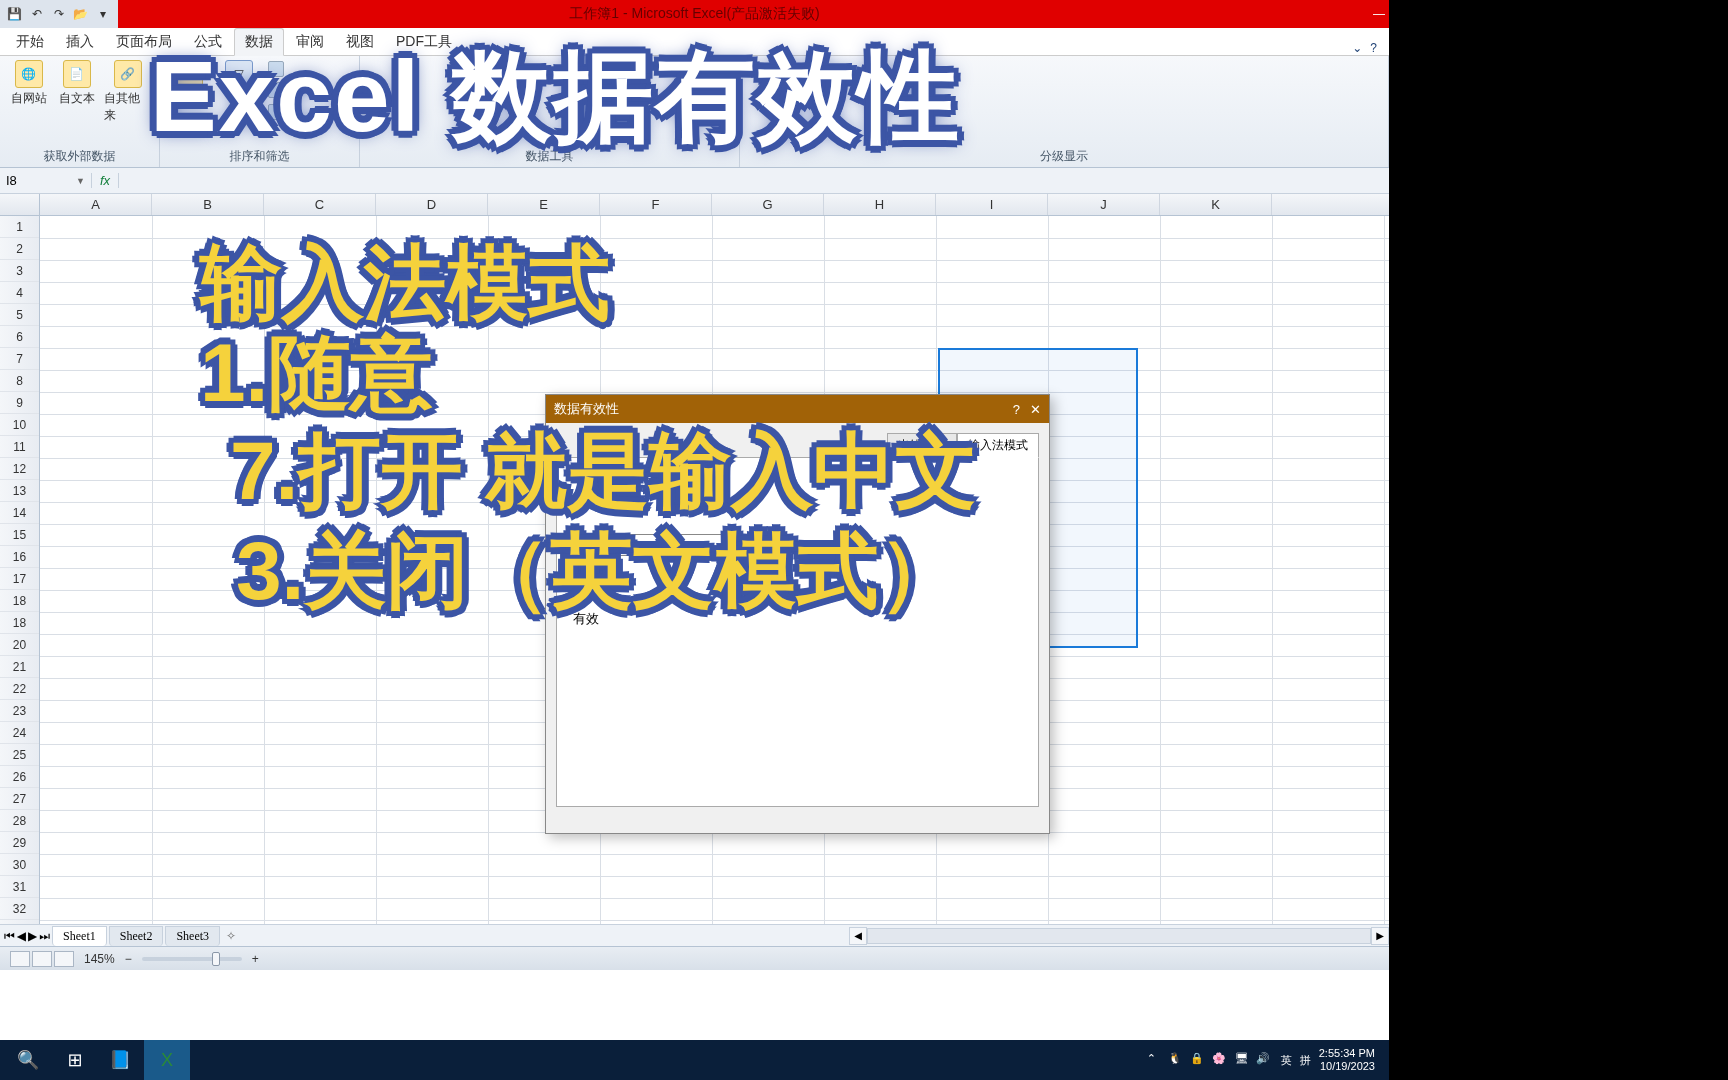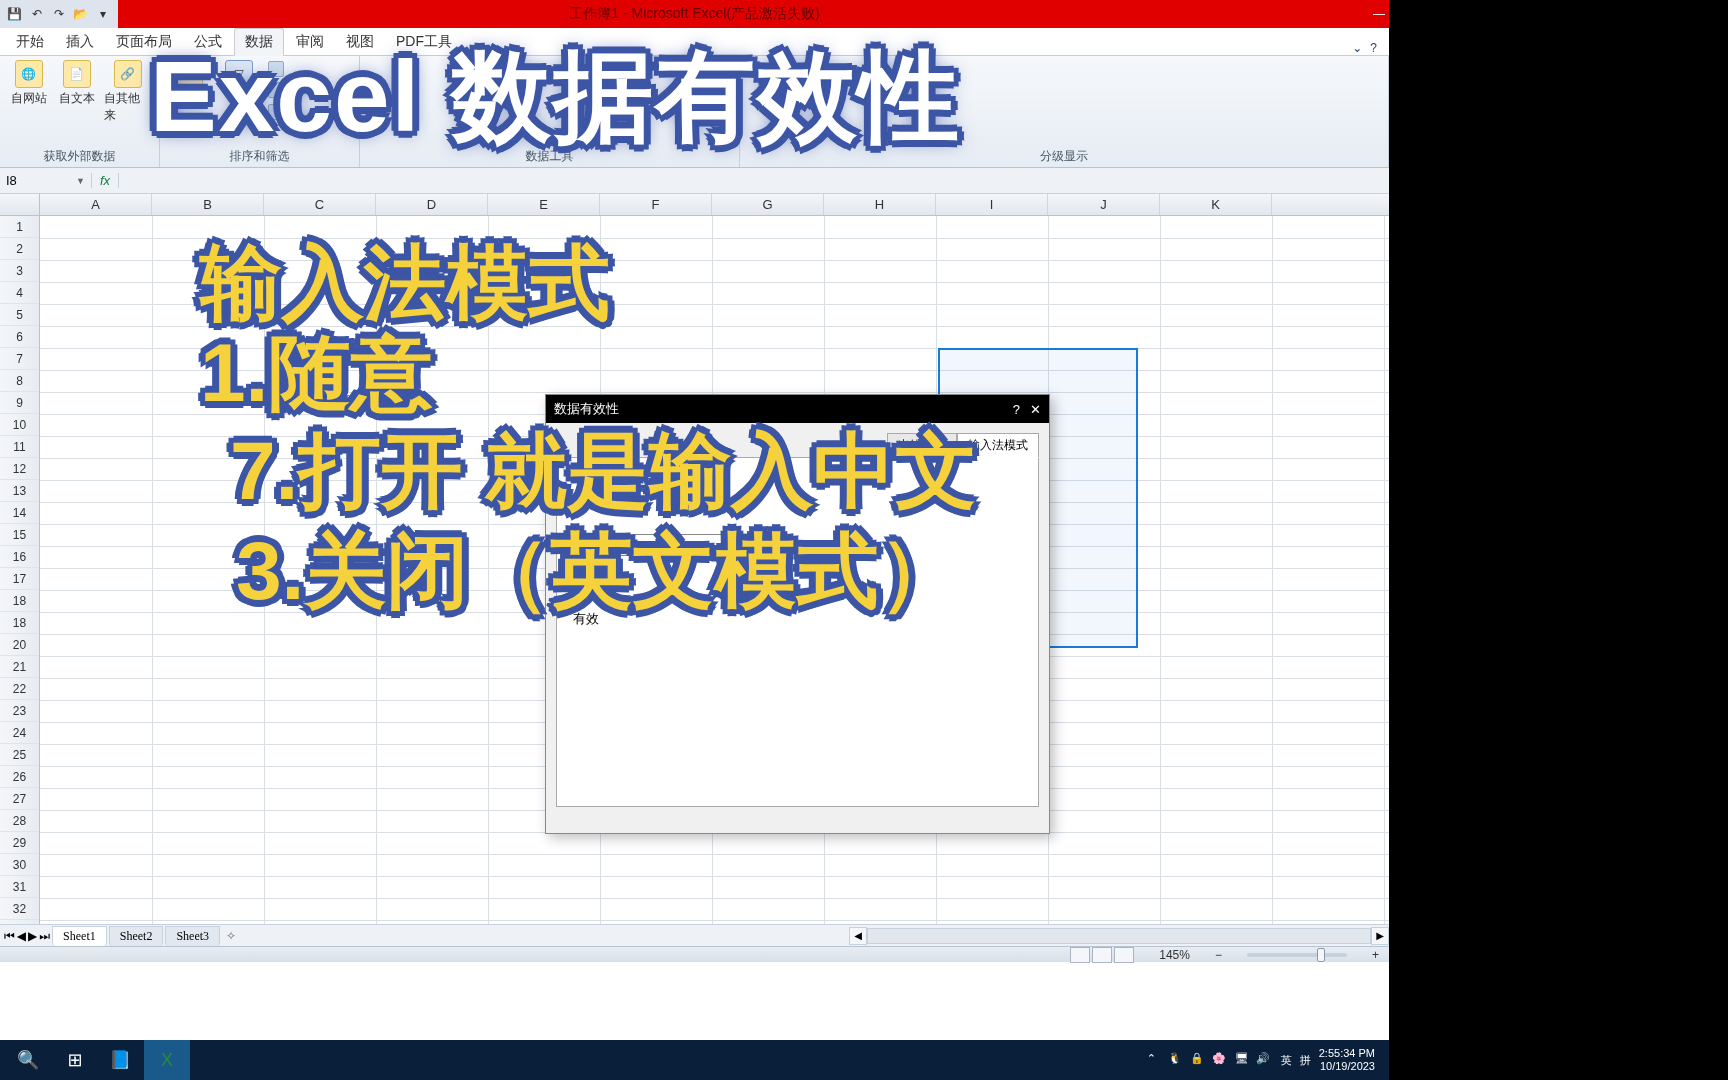--- a/index.html
+++ b/index.html
@@ -50,38 +50,38 @@
 
 
 .sheet-tabs { height: 22px; background: #eef2f7; border-top: 1px solid #c7d1dd; display: flex; align-items: center; font-size: 12px; padding: 0 4px; gap: 2px; position: relative; }
 .stab { padding: 2px 10px; background: #fff; border: 1px solid #c7d1dd; border-bottom: none; border-radius: 0 0 4px 4px; font-family: SimSun; }
 .stab.inactive { background: #e2e8ef; }
 .hscroll { position: absolute; right: 0; width: 540px; height: 18px; background: #eef2f7; display: flex; align-items: center; }
 .hscroll .arrow { width: 18px; height: 18px; border: 1px solid #c7d1dd; background: #f4f6f9; text-align: center; font-size: 10px; line-height: 16px; }
 .hscroll .track { flex: 1; height: 16px; background: #e2e7ee; border: 1px solid #c7d1dd; }
 
 
-.statusbar { height: 16px; background: linear-gradient(#e8edf3,#d8e0e9); border-top: 1px solid #b5c3d3; display: flex; align-items: center; justify-content: flex-end; padding: 0 10px; gap: 25px; font-size: 12px; color: #333; }
+.statusbar { height: 24px; background: linear-gradient(#e8edf3,#d8e0e9); border-top: 1px solid #b5c3d3; display: flex; align-items: center; padding: 0 10px; gap: 10px; font-size: 12px; color: #333; }
 .viewbtns { display: flex; gap: 2px; }
 .viewbtn { width: 20px; height: 16px; border: 1px solid #aab6c5; background: #f4f6f9; }
 .zoom-slider { width: 100px; height: 4px; background: #c7d1dd; position: relative; border-radius: 2px; }
 .zoom-slider .thumb { width: 8px; height: 14px; background: #f4f6f9; border: 1px solid #8a97a8; position: absolute; top: -5px; left: 70%; border-radius: 2px; }
 
 
 .taskbar { position: absolute; bottom: 0; left: 0; width: 1389px; height: 40px; background: #0a1f3a; display: flex; align-items: center; padding: 0 6px; }
 .tb-btn { width: 46px; height: 40px; display: flex; align-items: center; justify-content: center; color: #fff; font-size: 18px; }
 .tb-btn.active { background: #1a5a8a; }
 .tray { margin-left: auto; display: flex; align-items: center; gap: 8px; color: #fff; font-size: 11px; padding-right: 8px; }
 .tray .clock { text-align: right; line-height: 1.15; font-size: 11px; }
 .tray-icons { display: flex; gap: 6px; align-items: center; }
 .tray-icon { width: 16px; height: 16px; display: inline-block; }
 
 
 .dialog { position: absolute; left: 545px; top: 200px; width: 505px; height: 440px; background: #f0f0f0; border: 1px solid #888; box-shadow: 4px 4px 12px rgba(0,0,0,.25); }
-.dlg-title { height: 28px; background: #000000; color: #fff; display: flex; align-items: center; padding: 0 8px; font-size: 13px; }
+.dlg-title { height: 28px; background: #a16207; color: #fff; display: flex; align-items: center; padding: 0 8px; font-size: 13px; }
 .dlg-title .r { margin-left: auto; display: flex; gap: 10px; }
 .dlg-body { padding: 10px; font-size: 13px; }
 .dlg-tabs { display: flex; }
 .dlg-tab { padding: 3px 10px; border: 1px solid #aaa; background: #e8e8e8; font-size: 12px; }
 .dlg-tab.active { background: #fff; border-bottom-color: #fff; position: relative; }
 .dlg-content { border: 1px solid #aaa; background: #fff; height: 350px; margin-top: -1px; padding: 16px; }
 .dlg-drop { width: 190px; height: 22px; border: 1px solid #888; background: #fff; display: flex; align-items: center; padding: 0 4px; }
 .dlg-drop .dd { margin-left: auto; border: 1px solid #999; width: 16px; height: 16px; text-align: center; font-size: 9px; line-height: 14px; }
 .cursor-arrow { position: absolute; left: 836px; top: 252px; font-size: 18px; color: #000; transform: rotate(-15deg); }
 

